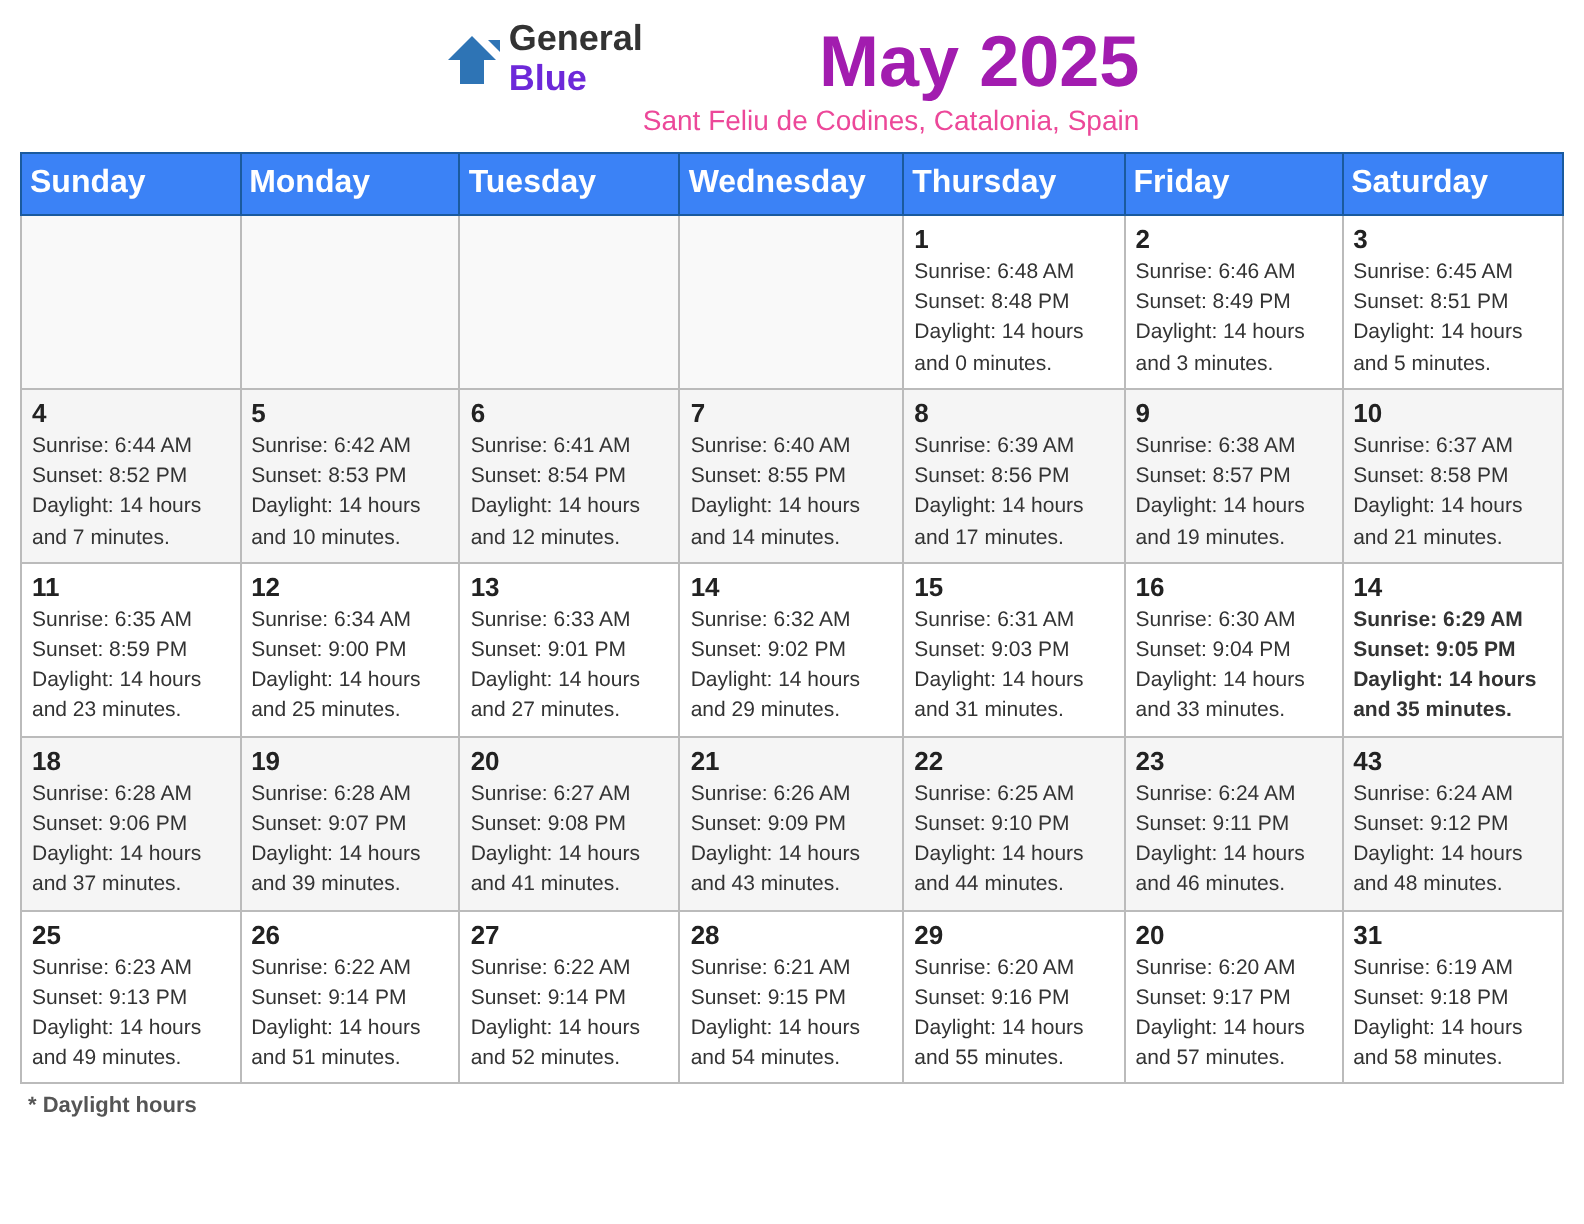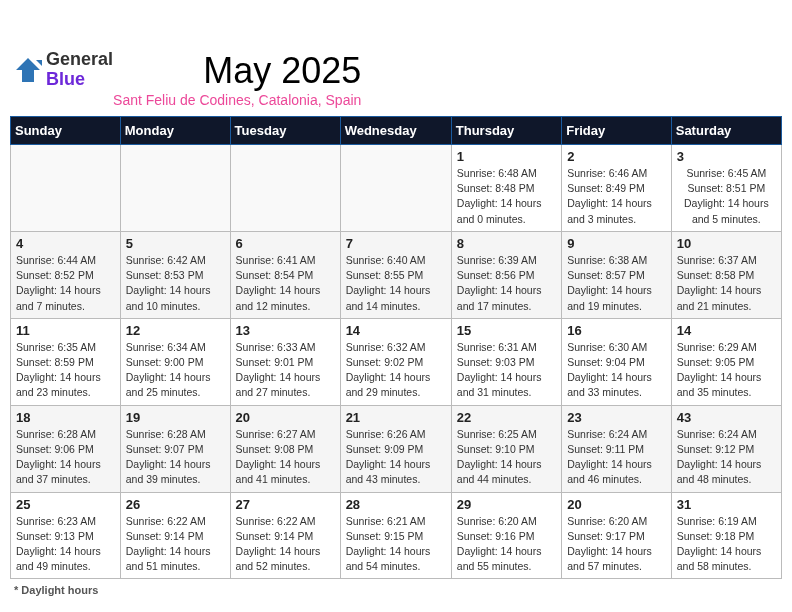--- a/index.html
+++ b/index.html
@@ -5,25 +5,24 @@
     * { margin: 0; padding: 0; box-sizing: border-box; }
     body {
       font-family: Arial, sans-serif;
       background: #fff;
       width: 792px;
       min-height: 612px;
       padding: 10px;
     }
     .header {
       display: flex;
-      justify-content: flex-start;
+      justify-content: center;
       align-items: flex-start;
       margin-bottom: 8px;
       padding: 0 4px;
-      margin-top: 40px;
     }
     .logo {
       display: flex;
       align-items: center;
       gap: 4px;
     }
     .logo-text {
       display: flex;
       flex-direction: column;
       line-height: 1.1;
@@ -40,36 +39,36 @@
     }
     .logo-icon {
       width: 28px;
       height: 28px;
     }
     .title-block {
       text-align: right;
     }
     .month-title {
       font-size: 36px;
-      font-weight: normal;
-      color: #000000;
+      font-weight: bold;
+      color: #a21caf;
     }
     .location {
       font-size: 14px;
       color: #ec4899;
     }
     .calendar {
       width: 100%;
       border-collapse: collapse;
       border: 1px solid #999;
     }
     .calendar th {
-      background: #0f172a;
+      background: #3b82f6;
       color: #fff;
-      font-size: 13px;
+      font-size: 16px;
       font-weight: bold;
       padding: 6px 4px;
       text-align: left;
       border: 1px solid #1a5a9e;
     }
     .calendar td {
       vertical-align: top;
       border: 1px solid #bbb;
       padding: 4px 5px;
       width: 113px;
@@ -153,21 +152,21 @@
 Daylight: 14 hours and 0 minutes.</div>
         </td>
         <td>
           <span class="day-number">2</span>
           <div class="day-info" style="white-space: pre-wrap;">Sunrise: 6:46 AM
 Sunset: 8:49 PM
 Daylight: 14 hours and 3 minutes.</div>
         </td>
         <td>
           <span class="day-number">3</span>
-          <div class="day-info" style="white-space: pre-wrap; text-align: center;">Sunrise: 6:45 AM
+          <div class="day-info" style="white-space: pre-wrap;">Sunrise: 6:45 AM
 Sunset: 8:51 PM
 Daylight: 14 hours and 5 minutes.</div>
         </td>
       </tr>
       <tr>
         <td>
           <span class="day-number">4</span>
           <div class="day-info" style="white-space: pre-wrap;">Sunrise: 6:44 AM
 Sunset: 8:52 PM
 Daylight: 14 hours and 7 minutes.</div>
@@ -241,21 +240,21 @@
 Daylight: 14 hours and 31 minutes.</div>
         </td>
         <td>
           <span class="day-number">16</span>
           <div class="day-info" style="white-space: pre-wrap;">Sunrise: 6:30 AM
 Sunset: 9:04 PM
 Daylight: 14 hours and 33 minutes.</div>
         </td>
         <td>
           <span class="day-number">14</span>
-          <div class="day-info" style="white-space: pre-wrap;">Sunrise: 6:29 AM
+          <div class="day-info" style="white-space: pre-wrap; font-weight: bold;">Sunrise: 6:29 AM
 Sunset: 9:05 PM
 Daylight: 14 hours and 35 minutes.</div>
         </td>
       </tr>
       <tr>
         <td>
           <span class="day-number">18</span>
           <div class="day-info" style="white-space: pre-wrap;">Sunrise: 6:28 AM
 Sunset: 9:06 PM
 Daylight: 14 hours and 37 minutes.</div>

